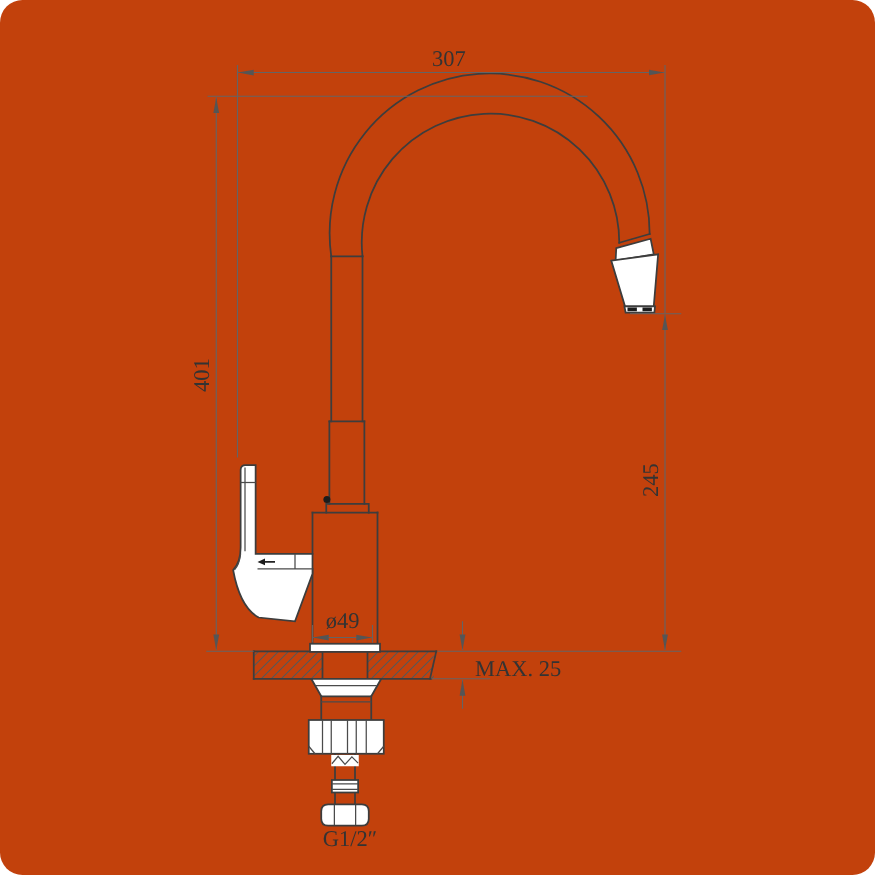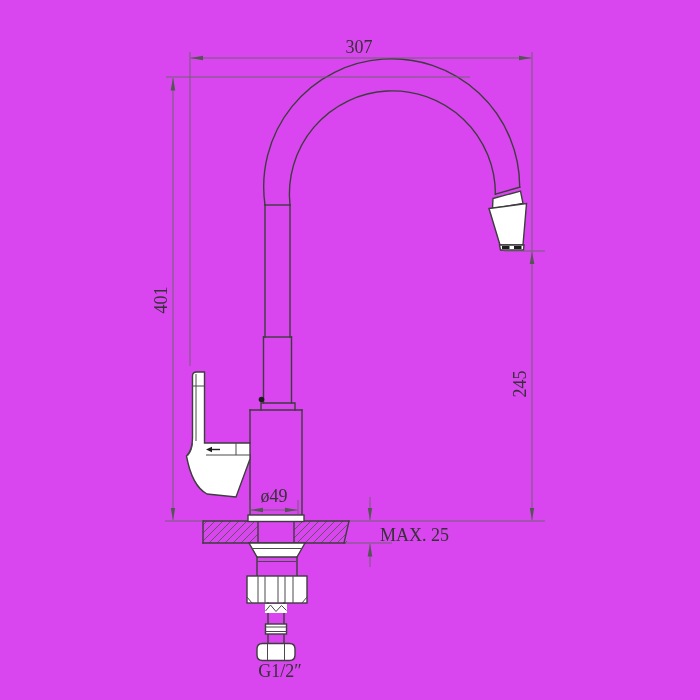--- a/index.html
+++ b/index.html
@@ -1,21 +1,22 @@
 <!DOCTYPE html>
 <html><head>
 <meta charset="utf-8">
 <style>
   html,body{margin:0;padding:0;background:#ffffff;}
   .canvas{
     position:relative;
     width:700px;height:700px;
-    background:#d946ef;
+    background:#c2410c;
     overflow:hidden;
     font-family:"Liberation Serif","DejaVu Serif",serif;
+    border-radius:18px;
   }
   svg{display:block;}
   
   .obj{stroke:#3d3d3d;stroke-width:1.4;fill:none;stroke-linecap:square;stroke-linejoin:miter;}
   .obj-fill{stroke:#3d3d3d;stroke-width:1.4;fill:#ffffff;stroke-linejoin:miter;}
   .obj-thin{stroke:#4a4a4a;stroke-width:1;fill:none;}
   .solid{fill:#1c1c1c;stroke:none;}
   
   .dim{stroke:#646464;stroke-width:0.9;fill:none;}
   .dim-text{fill:#333333;font-size:18px;font-family:"Liberation Serif","DejaVu Serif",serif;}

